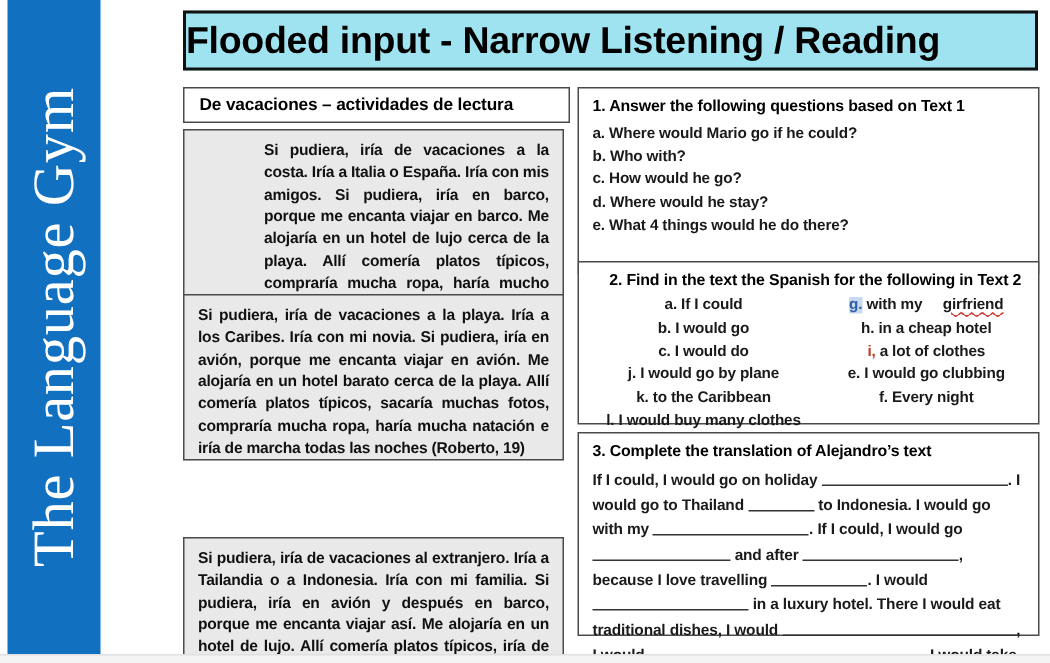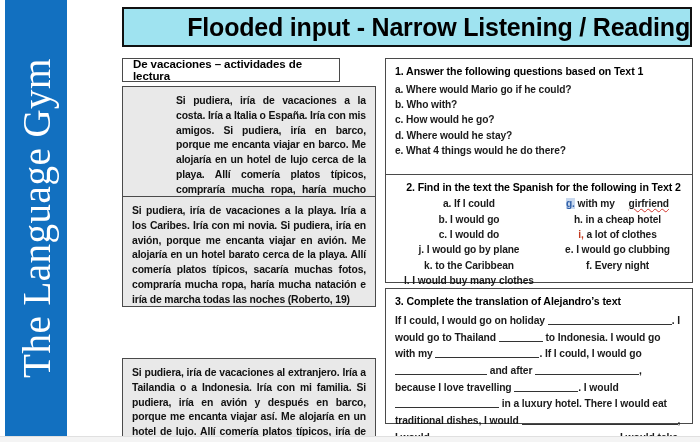--- a/index.html
+++ b/index.html
@@ -48,21 +48,21 @@
   
   #title-banner {
     position: absolute;
     left: 122px; top: 7px;
     width: 570px; height: 40px;
     background: #9FE3F0;
     border: 2px solid #111111;
     box-sizing: border-box;
     display: flex;
     align-items: center;
-    justify-content: flex-end;
+    justify-content: flex-start;
   }
   #title-banner .title-text {
     font-family: "Liberation Sans", sans-serif;
     font-weight: bold;
     font-size: 25px;
     color: #000000;
     letter-spacing: -0.2px;
   }
 
   
@@ -72,21 +72,21 @@
     border: 1.5px solid #4a4a4a;
     background: #ffffff;
   }
   .greybox {
     background: #E9E9E9;
   }
 
   
   #left-header {
     left: 122px; top: 58px;
-    width: 218px; height: 24px;
+    width: 258px; height: 24px;
     display: flex; align-items: center;
   }
   #left-header .hdr {
     font-size: 11.5px;
     font-weight: bold;
     color: #000;
     padding-left: 10px;
     letter-spacing: -0.1px;
   }
 

